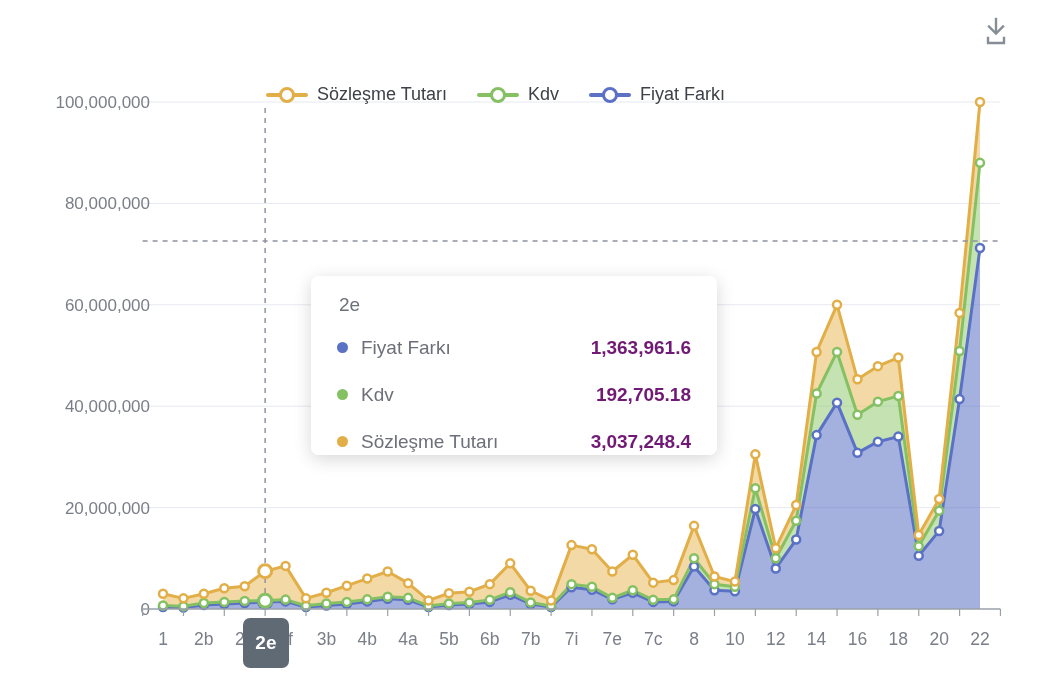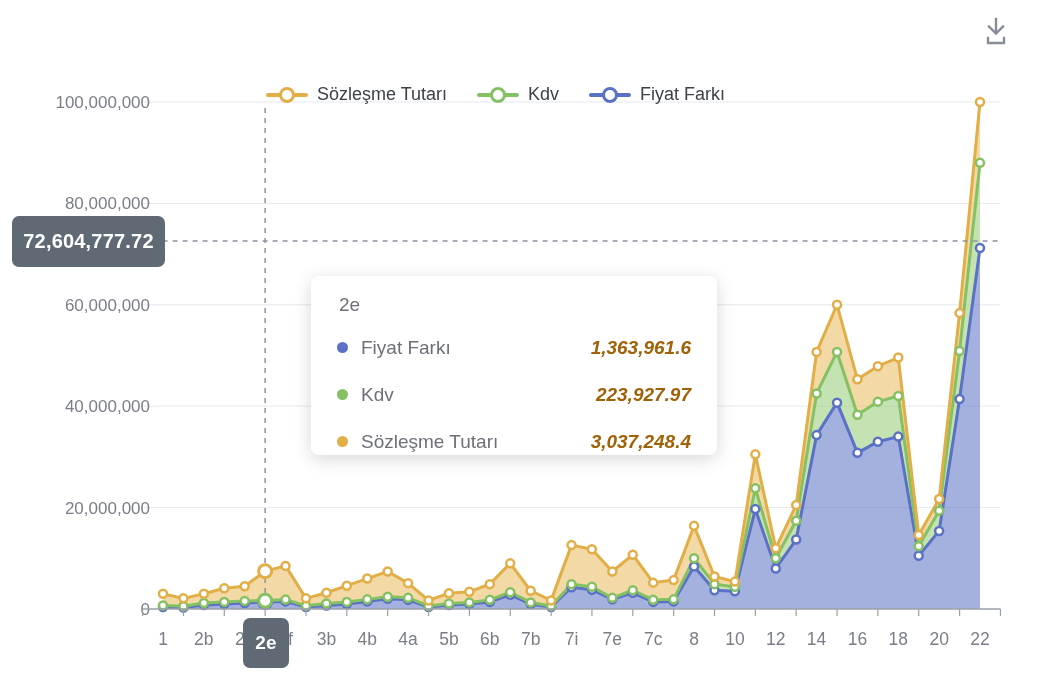--- a/index.html
+++ b/index.html
@@ -19,21 +19,21 @@
          align-items:center;justify-content:center;font-weight:600;z-index:4;letter-spacing:.2px;}
   .badge-y{left:12px;top:216px;width:153px;height:51px;font-size:20px;}
   .badge-x{left:243px;top:618px;width:46px;height:50px;font-size:19px;}
   #tooltip{position:absolute;left:311px;top:276px;width:406px;height:179px;
            background:rgba(255,255,255,.97);border-radius:8px;
            box-shadow:0 4px 18px rgba(0,0,0,.16);padding:14px 26px;box-sizing:border-box;z-index:5;}
   .tt-title{font-size:19px;color:#6e7079;margin:4px 0 8px 2px;}
   .tt-row{display:flex;align-items:center;height:47px;font-size:19px;}
   .tt-dot{width:11px;height:11px;border-radius:50%;margin-right:13px;flex:none;}
   .tt-label{color:#6e7079;}
-  .tt-value{margin-left:auto;font-weight:700;color:#a16207;font-style:italic;}
+  .tt-value{margin-left:auto;font-weight:700;color:#701a75;}
 </style>
 </head>
 <body>
 
 <div class="page">
 
   <button id="download" title="">
     <svg width="38" height="38" viewBox="0 0 38 38" fill="none" stroke="#878d96" stroke-width="2.4" stroke-linecap="square">
       <path d="M19 7 v13"></path>
       <path d="M12 14.5 L19 21.5 L26 14.5"></path>
@@ -255,35 +255,34 @@
         <text x="734.9" y="645" text-anchor="middle" font-size="17.5" fill="#7a7e87">10</text>
         <text x="775.75" y="645" text-anchor="middle" font-size="17.5" fill="#7a7e87">12</text>
         <text x="816.6" y="645" text-anchor="middle" font-size="17.5" fill="#7a7e87">14</text>
         <text x="857.45" y="645" text-anchor="middle" font-size="17.5" fill="#7a7e87">16</text>
         <text x="898.3000000000001" y="645" text-anchor="middle" font-size="17.5" fill="#7a7e87">18</text>
         <text x="939.15" y="645" text-anchor="middle" font-size="17.5" fill="#7a7e87">20</text>
         <text x="980" y="645" text-anchor="middle" font-size="17.5" fill="#7a7e87">22</text>
       </g>
     </svg>
 
-  <div class="badge badge-y">72,604,777.72</div>
   <div class="badge badge-x">2e</div>
 
   <div id="tooltip">
     <div class="tt-title">2e</div>
     <div id="tooltip-rows">
         <div class="tt-row">
           <span class="tt-dot" style="background: rgb(90, 113, 197);"></span>
           <span class="tt-label">Fiyat Farkı</span>
           <span class="tt-value">1,363,961.6</span>
         </div>
         <div class="tt-row">
           <span class="tt-dot" style="background: rgb(133, 193, 99);"></span>
           <span class="tt-label">Kdv</span>
-          <span class="tt-value">223,927.97</span>
+          <span class="tt-value">192,705.18</span>
         </div>
         <div class="tt-row">
           <span class="tt-dot" style="background: rgb(226, 174, 71);"></span>
           <span class="tt-label">Sözleşme Tutarı</span>
           <span class="tt-value">3,037,248.4</span>
         </div>
       </div>
   </div>
 
 </div>

